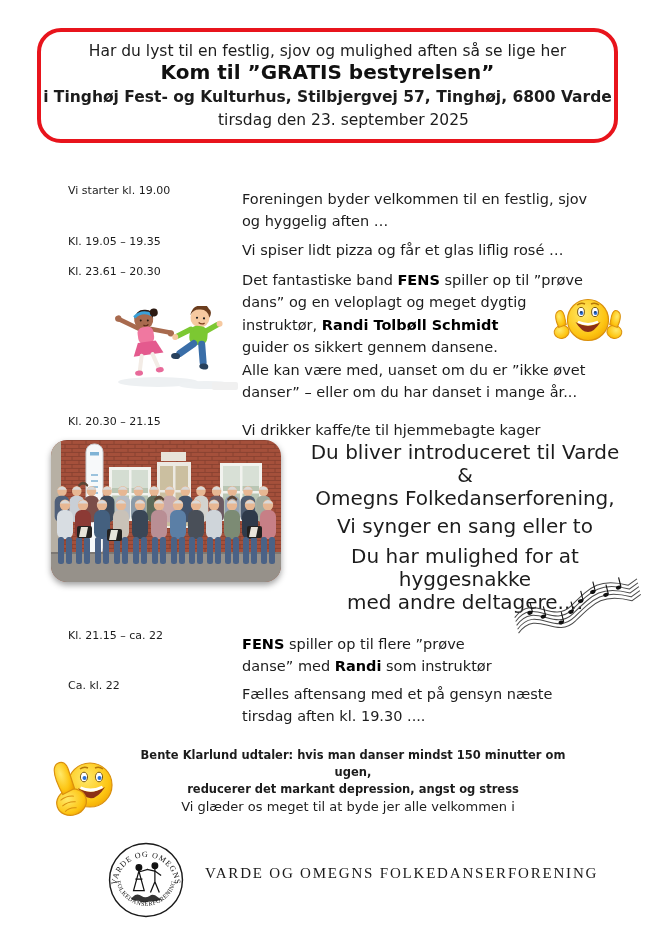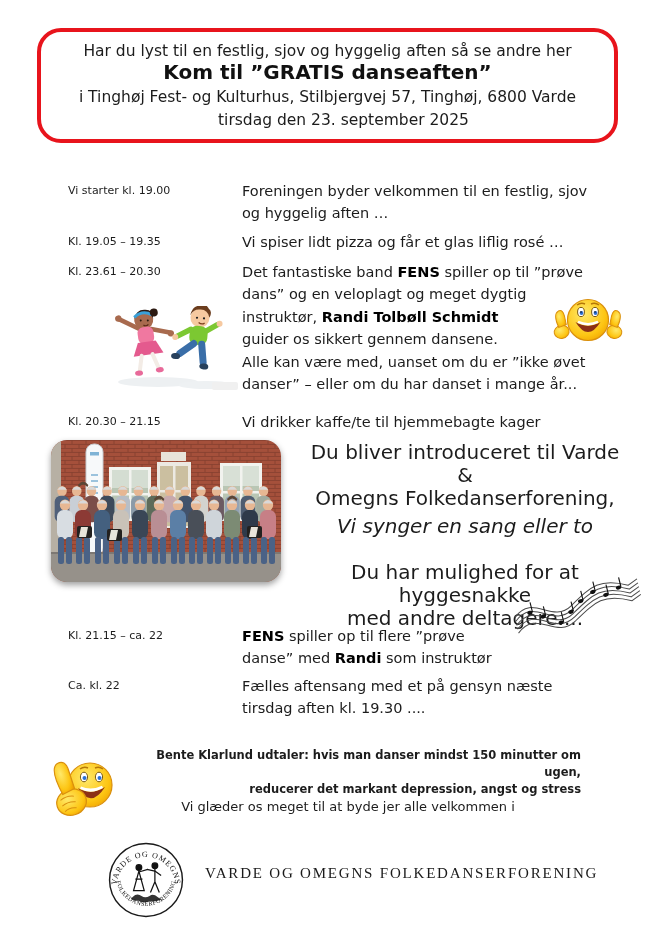--- a/index.html
+++ b/index.html
@@ -8,60 +8,60 @@
     font-family:"DejaVu Sans","Liberation Sans",sans-serif;
     color:#1c1c1c;position:relative;overflow:hidden;
   }
   
   .hdr{
     position:absolute;left:37px;top:28px;width:573px;height:107px;
     border:4px solid #e8141c;border-radius:24px;text-align:center;background:#fff;
   }
   .hdr .h1{position:absolute;left:0;right:0;top:10px;font-size:15.5px;}
   .hdr .ht{position:absolute;left:0;right:0;top:28px;font-size:20px;font-weight:bold;color:#111;}
-  .hdr .h3{position:absolute;left:0;right:0;top:56px;font-size:15.5px;}
+  .hdr .h3{position:absolute;left:0;right:0;top:56px;font-size:15.5px;font-weight:bold;}
   .hdr .h4{position:absolute;left:0;right:0;top:79px;font-size:15.5px;margin-left:32px;}
   
   .row{position:absolute;left:0;width:656px;}
   .row .t{position:absolute;left:68px;top:0;font-size:11px;line-height:22.4px;white-space:nowrap;}
-  .row .d{position:absolute;left:242px;top:0;width:392px;font-size:14.5px;line-height:22.4px;}
+  .row .d{position:absolute;left:242px;top:8px;width:392px;font-size:14.5px;line-height:22.4px;}
   .r0{top:180px}.r1{top:231px}.r2{top:261px}.r3{top:411px}.r4{top:625px}.r5{top:675px}
   .b{font-weight:bold;color:#000;margin-top:32px;}
   
   .photo{
     position:absolute;left:51px;top:440px;width:230px;height:142px;
     border-radius:16px;overflow:hidden;box-shadow:0 3px 6px rgba(0,0,0,.38);
   }
   .photo svg{display:block;}
   .sidetext{position:absolute;left:300px;top:441px;width:330px;font-size:20px;line-height:23px;text-align:center;}
   .sidetext .p0{margin-bottom:5px;}
-  .sidetext .p1{margin-bottom:23px;font-style:italic;}
+  .sidetext .p1{margin-bottom:7px;}
   
   .kids{position:absolute;left:106px;top:306px;width:134px;height:86px;}
   .smiley2{position:absolute;left:552px;top:294px;width:72px;height:54px;}
   .music{position:absolute;left:510px;top:572px;width:136px;height:70px;}
   .thumb{position:absolute;left:50px;top:741px;width:66px;height:84px;}
   
-  .quote{position:absolute;left:125px;top:747px;width:456px;text-align:right;
+  .quote{position:absolute;left:125px;top:747px;width:456px;text-align:center;
          font-size:11.5px;font-weight:bold;line-height:17px;color:#1c1c1c;}
   .closing{position:absolute;left:146px;top:799px;width:404px;text-align:center;font-size:13px;}
   
   .logo{position:absolute;left:106px;top:840px;width:80px;height:80px;}
   .org{
     position:absolute;left:205px;top:865px;
     font-family:"Liberation Serif","DejaVu Serif",serif;
     font-size:15px;letter-spacing:1.8px;color:#1a1a1a;white-space:nowrap;
   }
 </style>
 </head>
 <body>
 
 <div class="hdr" style="border-color: rgb(232, 20, 28);">
-  <div class="h1">Har du lyst til en festlig, sjov og hyggelig aften så se andre her</div>
-  <div class="ht">Kom til ”GRATIS danseaften”</div>
+  <div class="h1">Har du lyst til en festlig, sjov og mulighed aften så se lige her</div>
+  <div class="ht">Kom til ”GRATIS bestyrelsen”</div>
   <div class="h3">i Tinghøj Fest- og Kulturhus, Stilbjergvej 57, Tinghøj, 6800 Varde</div>
   <div class="h4">tirsdag den 23. september 2025</div>
 </div>
 
 <div class="row r0">
   <div class="t">Vi starter kl. 19.00</div>
   <div class="d"><span>Foreningen byder velkommen til en festlig, sjov</span><br><span>og hyggelig aften …</span></div>
 </div>
 <div class="row r1">
   <div class="t">Kl. 19.05 – 19.35</div>

